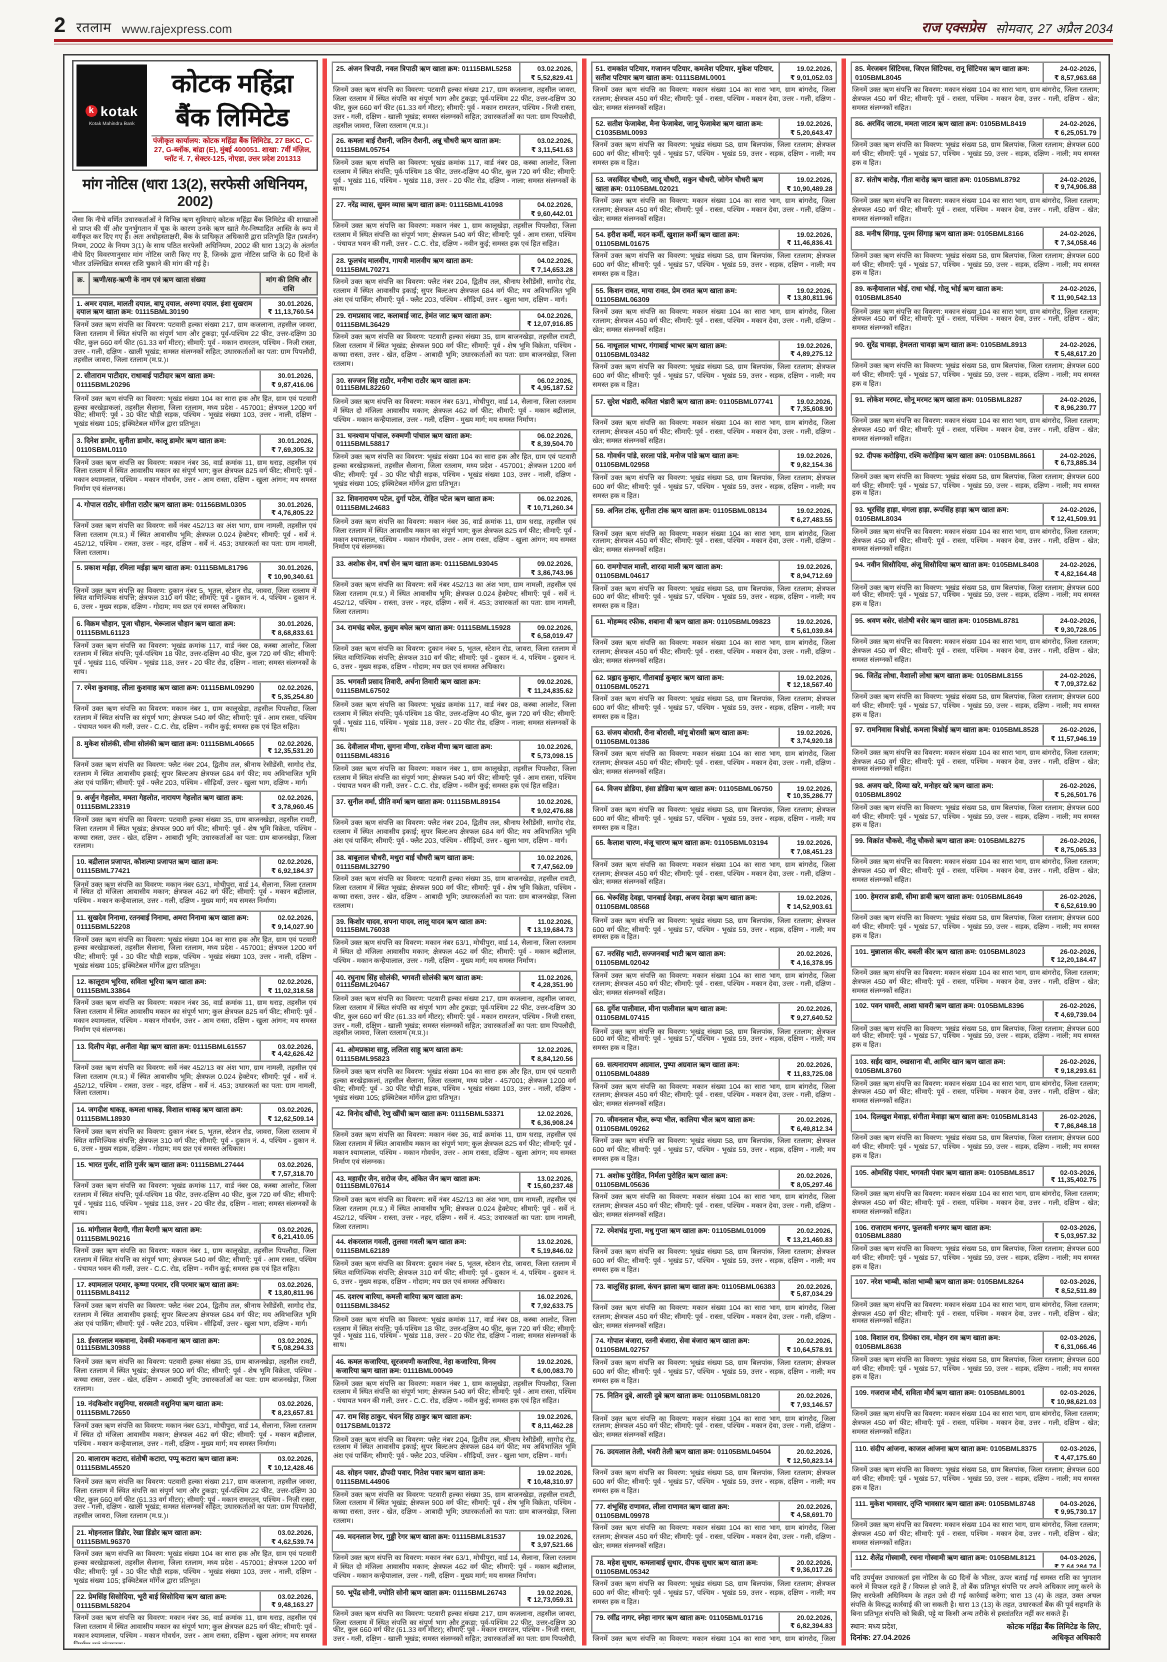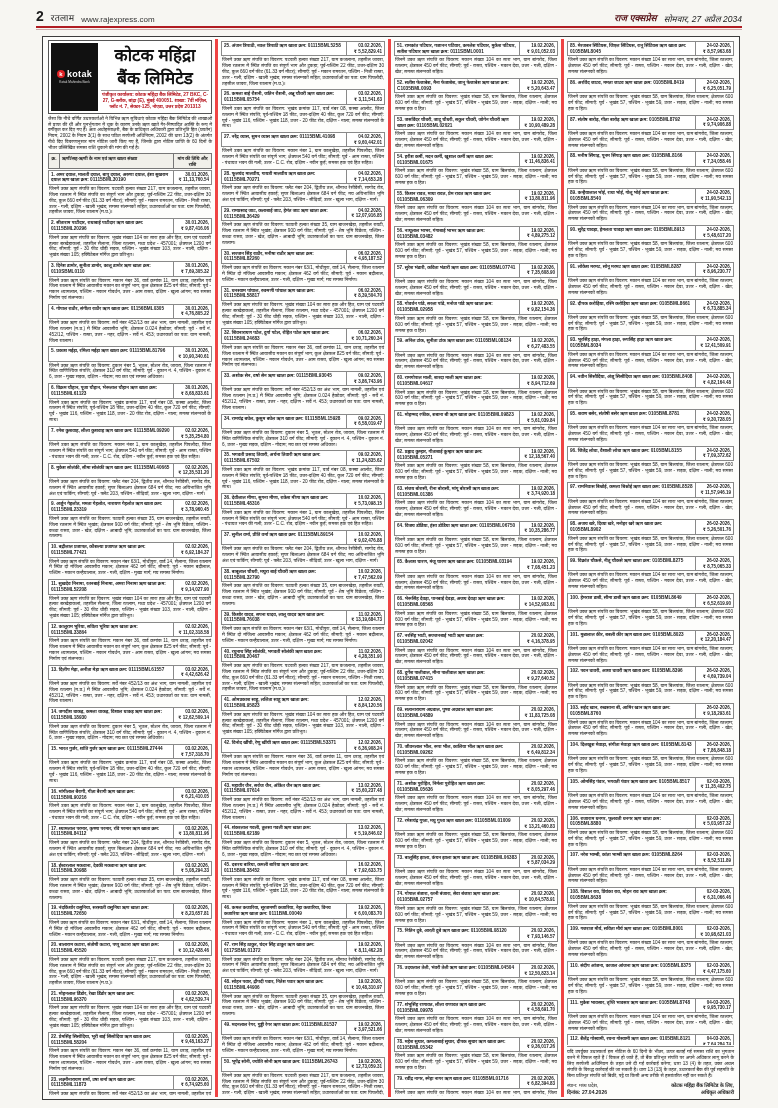--- a/index.html
+++ b/index.html
@@ -79,20 +79,21 @@
           <span class="kring">k</span>
           <span>kotak</span>
         </div>
         <div class="ksub">Kotak Mahindra Bank</div>
       </div>
       <div class="mast-right">
         <div class="bank-name">कोटक महिंद्रा बैंक लिमिटेड</div>
         <div class="bank-addr">पंजीकृत कार्यालय: कोटक महिंद्रा बैंक लिमिटेड, 27 BKC, C-27, G-ब्लॉक, बांद्रा (E), मुंबई 400051. शाखा: 7वीं मंज़िल, प्लॉट नं. 7, सेक्टर-125, नोएडा, उत्तर प्रदेश 201313</div>
       </div>
     </div>
+    <div class="notice-title">मांग नोटिस (धारा 13(2), सरफेसी अधिनियम, 2002)</div>
     <div class="notice-intro">जैसा कि नीचे वर्णित उधारकर्ताओं ने विभिन्न ऋण सुविधाएं कोटक महिंद्रा बैंक लिमिटेड की शाखाओं से प्राप्त की थीं और पुनर्भुगतान में चूक के कारण उनके ऋण खाते गैर-निष्पादित आस्ति के रूप में वर्गीकृत कर दिए गए हैं। अतः अधोहस्ताक्षरी, बैंक के प्राधिकृत अधिकारी द्वारा प्रतिभूति हित (प्रवर्तन) नियम, 2002 के नियम 3(1) के साथ पठित सरफेसी अधिनियम, 2002 की धारा 13(2) के अंतर्गत नीचे दिए विवरणानुसार मांग नोटिस जारी किए गए हैं, जिनके द्वारा नोटिस प्राप्ति के 60 दिनों के भीतर उल्लिखित समस्त राशि चुकाने की मांग की गई है।</div>
     <div class="thead">
       <div class="th-sno">क्र.</div>
       <div class="th-names">ऋणी/सह-ऋणी के नाम एवं ऋण खाता संख्या</div>
       <div class="th-demand">मांग की तिथि और राशि</div>
     </div>
     <div class="entries" id="entries-0">
         <div class="entry">
           <div class="ehead">
             <div class="enm">1. अमर दयाल, मालती दयाल, बापू दयाल, अरुणा दयाल, इंशा सुखराम दयाल ऋण खाता क्रम: 01115BML30190</div>

